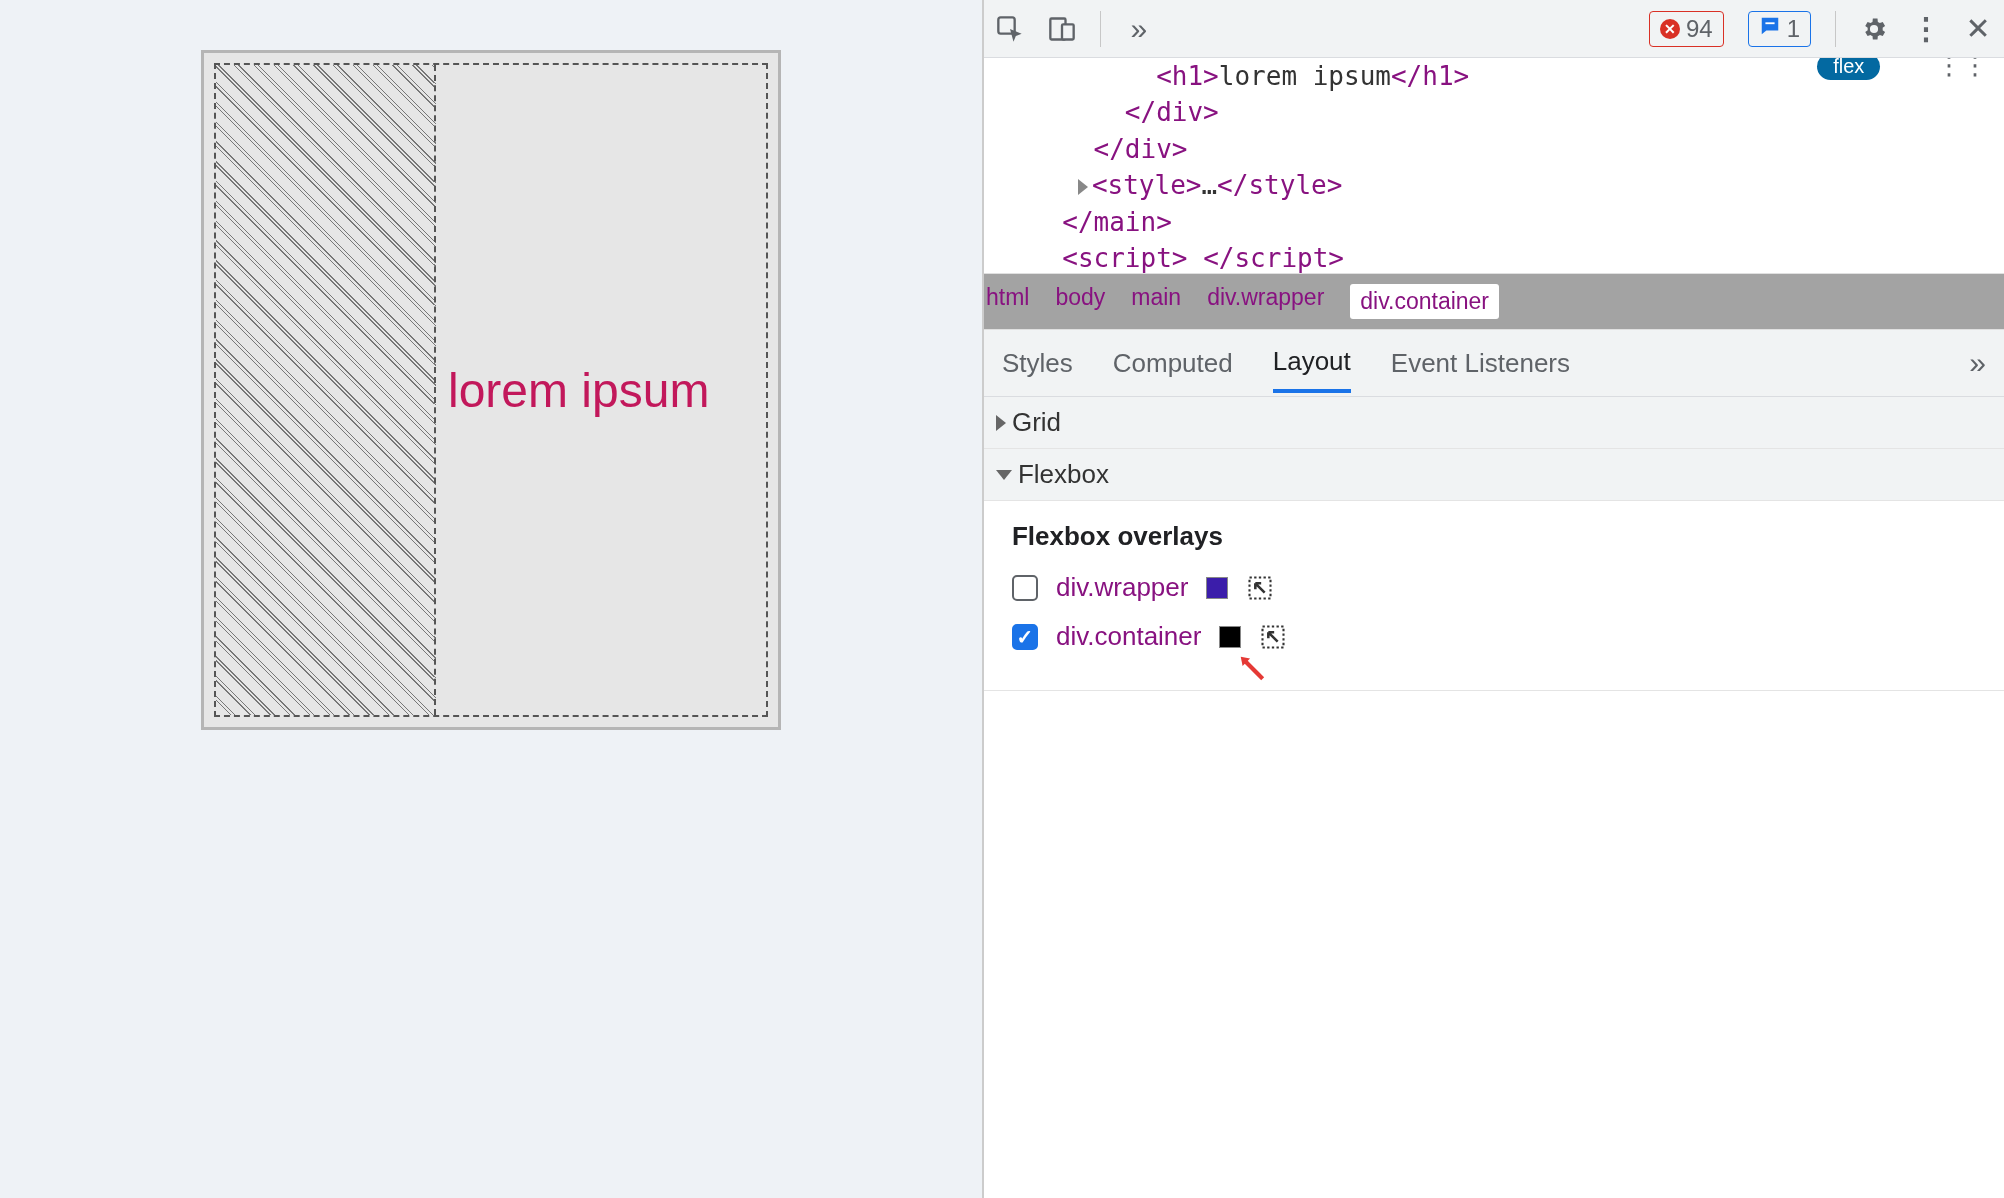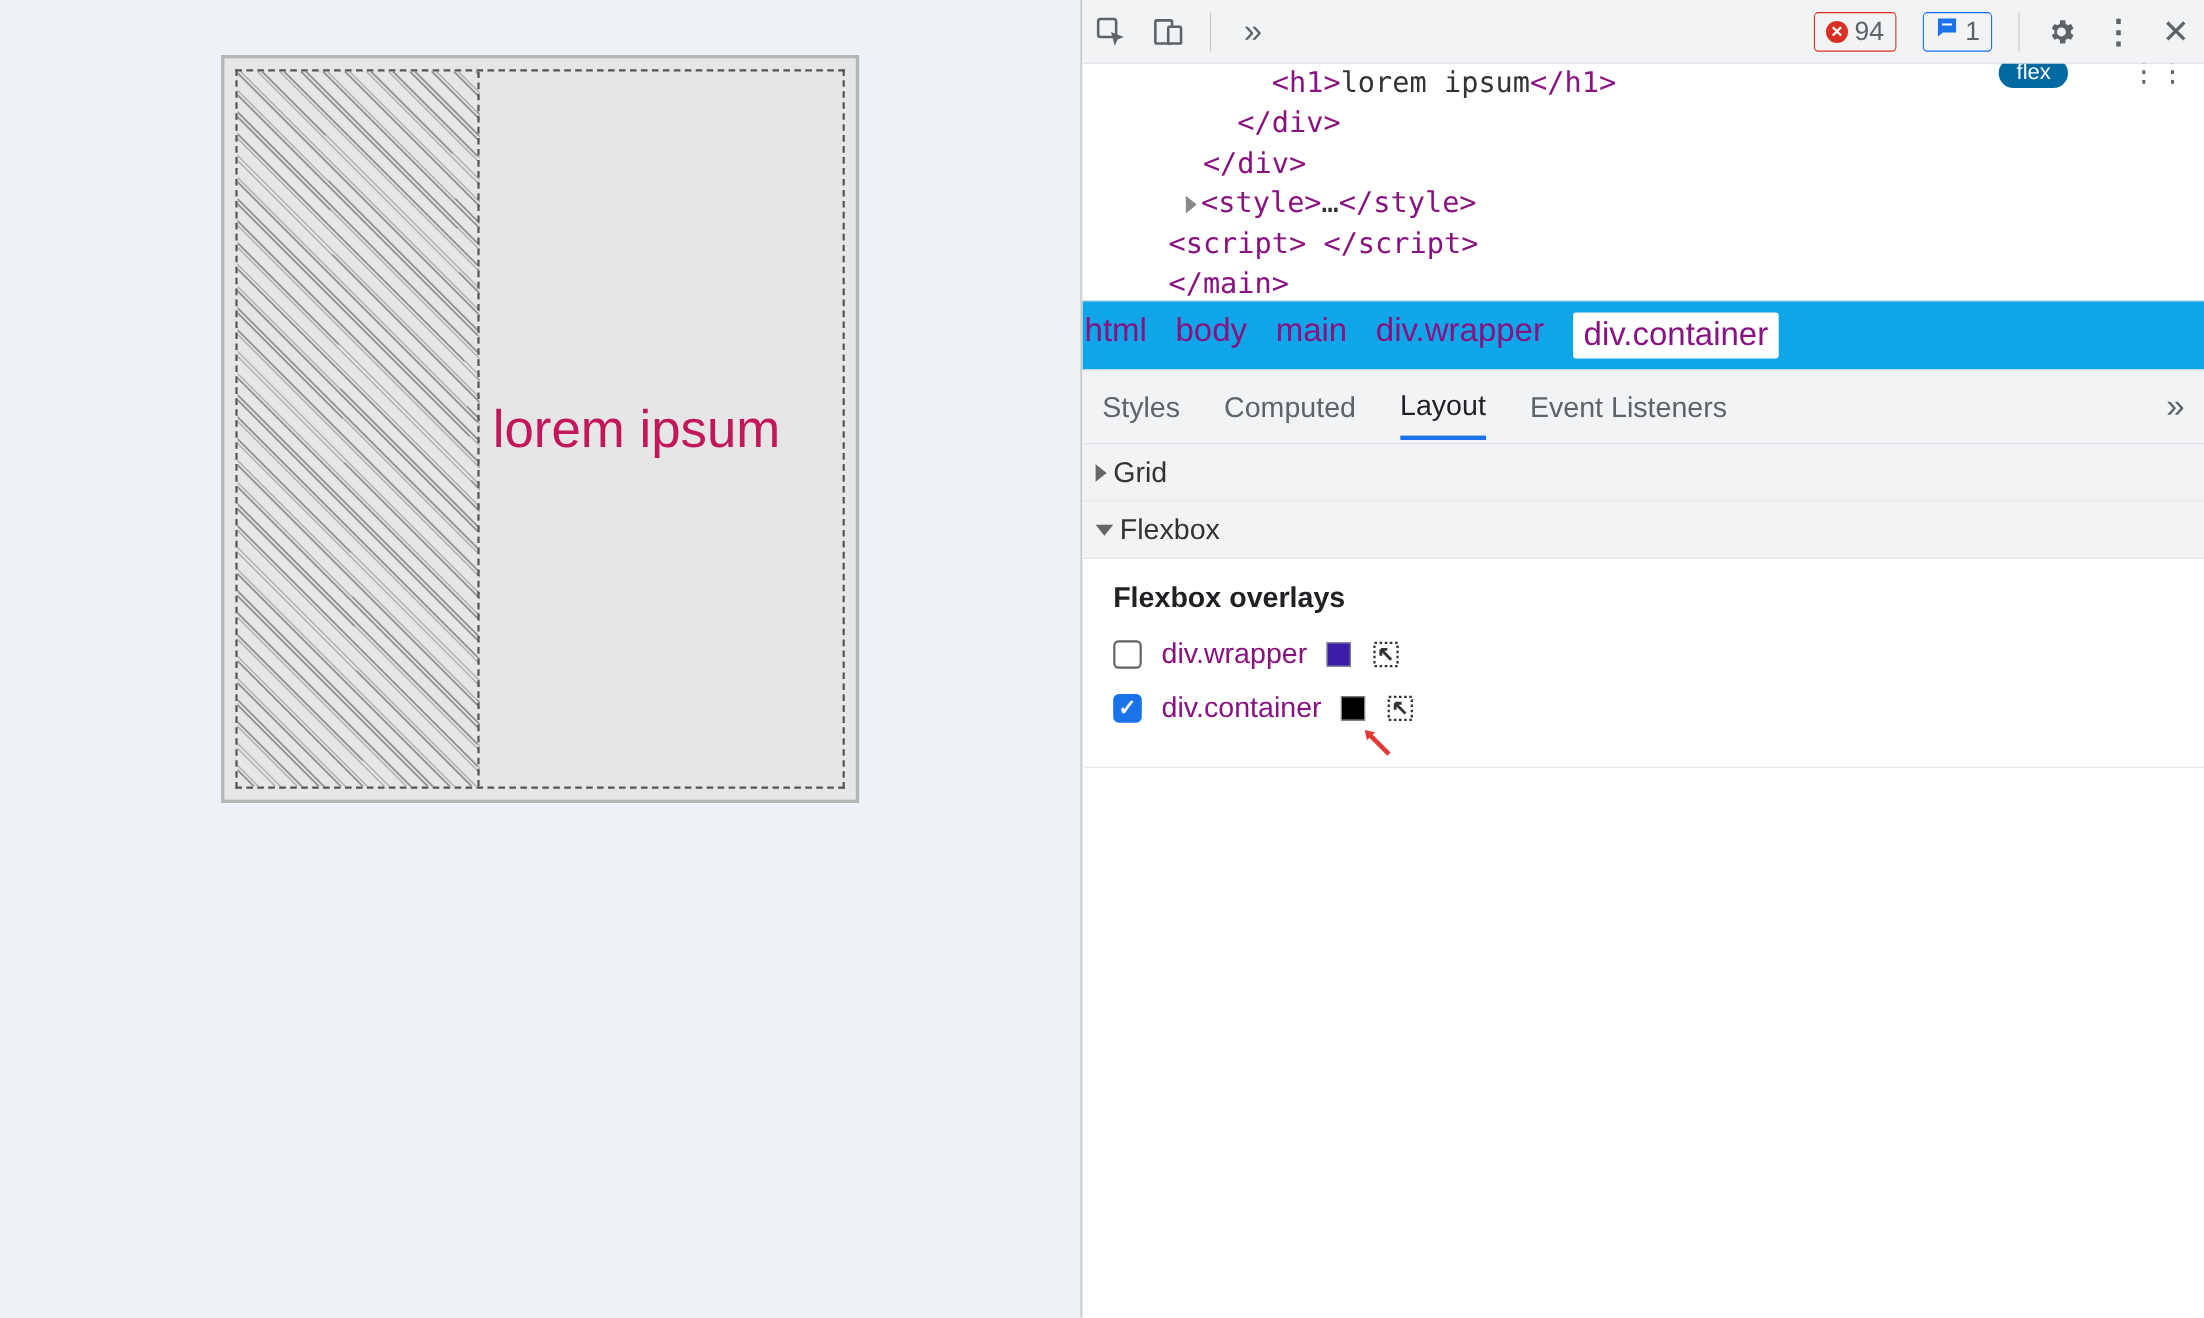--- a/index.html
+++ b/index.html
@@ -114,26 +114,26 @@
     padding:2px 16px; font-size:20px; font-family:Arial; vertical-align:middle;
   }
   .collapse-tri {
     display:inline-block; width:0; height:0;
     border-top:8px solid transparent; border-bottom:8px solid transparent;
     border-left:10px solid #888; margin-right:4px; vertical-align:middle;
   }
 
   
   .breadcrumb {
-    background:#0ea5e9;
+    background:#a3a3a3;
     border-top:1px solid #e0e0e0;
     display:flex;
     padding:10px 2px;
     gap:26px;
-    font-size:30px;
+    font-size:23px;
   }
   .crumb { color:#881280; cursor:default; }
   .crumb.sel { background:#fff; padding:4px 10px; border-radius:3px; }
 
   
   .subtabs {
     background:#f1f3f4;
     border-top:1px solid #e0e0e0;
     border-bottom:1px solid #dadce0;
     display:flex;
@@ -252,22 +252,22 @@
 
   <div class="elements-src">
     <div style="position:absolute; top:-8px; right:16px;">
       <span class="flex-badge">flex</span>
       <span style="color:#5f6368; margin-left:40px;">⋮⋮</span>
     </div>
     <div class="src-line"><span class="txt">           </span><span class="tag">&lt;h1&gt;</span><span class="txt">lorem ipsum</span><span class="tag">&lt;/h1&gt;</span></div>
     <div class="src-line"><span class="txt">         </span><span class="tag">&lt;/div&gt;</span></div>
     <div class="src-line"><span class="txt">       </span><span class="tag">&lt;/div&gt;</span></div>
     <div class="src-line"><span class="txt">      </span><span class="collapse-tri"></span><span class="tag">&lt;style&gt;</span><span class="txt">…</span><span class="tag">&lt;/style&gt;</span></div>
+    <div class="src-line"><span class="txt">     </span><span class="tag">&lt;/main&gt;</span></div>
     <div class="src-line"><span class="txt">     </span><span class="tag">&lt;script&gt;</span><span class="txt"> </span><span class="tag">&lt;/script&gt;</span></div>
-    <div class="src-line"><span class="txt">     </span><span class="tag">&lt;/main&gt;</span></div>
   </div>
 
   <div class="breadcrumb">
     <span class="crumb">html</span>
     <span class="crumb">body</span>
     <span class="crumb">main</span>
     <span class="crumb">div.wrapper</span>
     <span class="crumb sel">div.container</span>
   </div>
 

